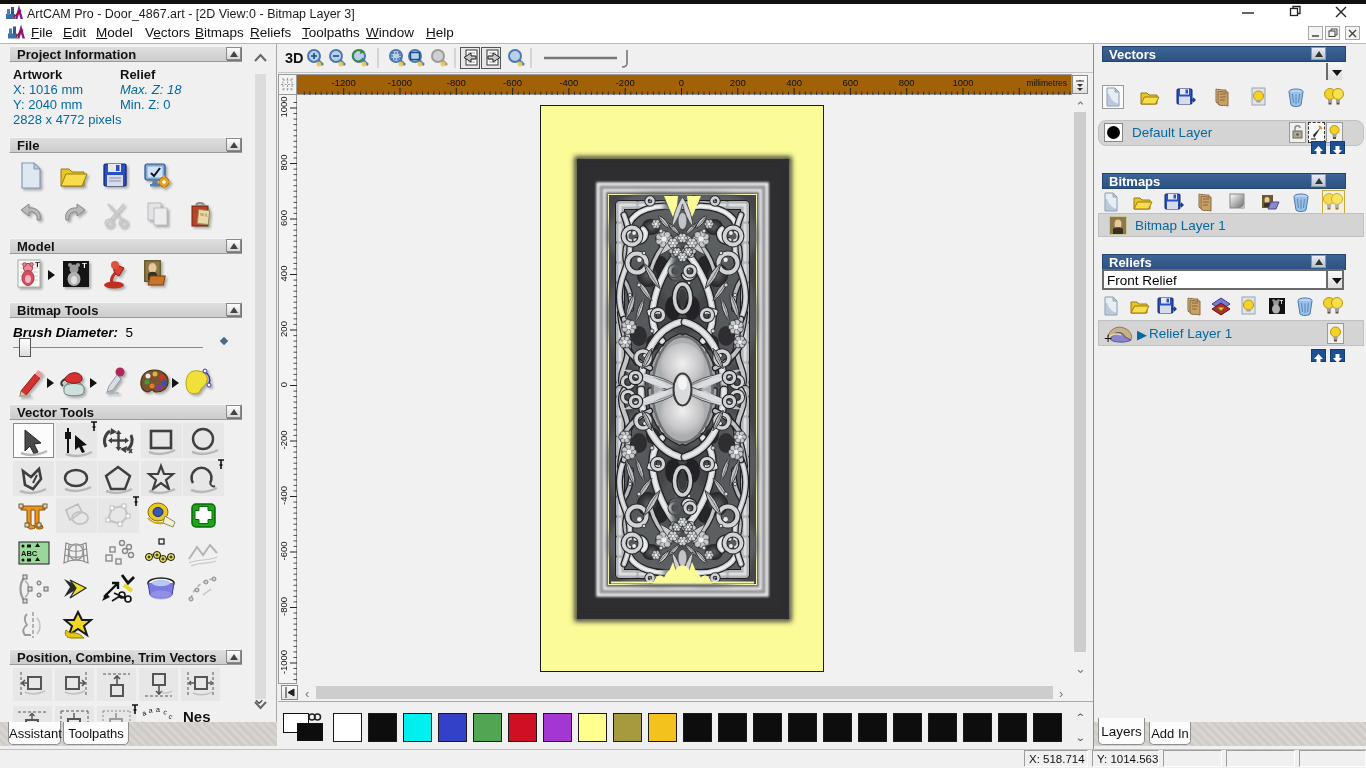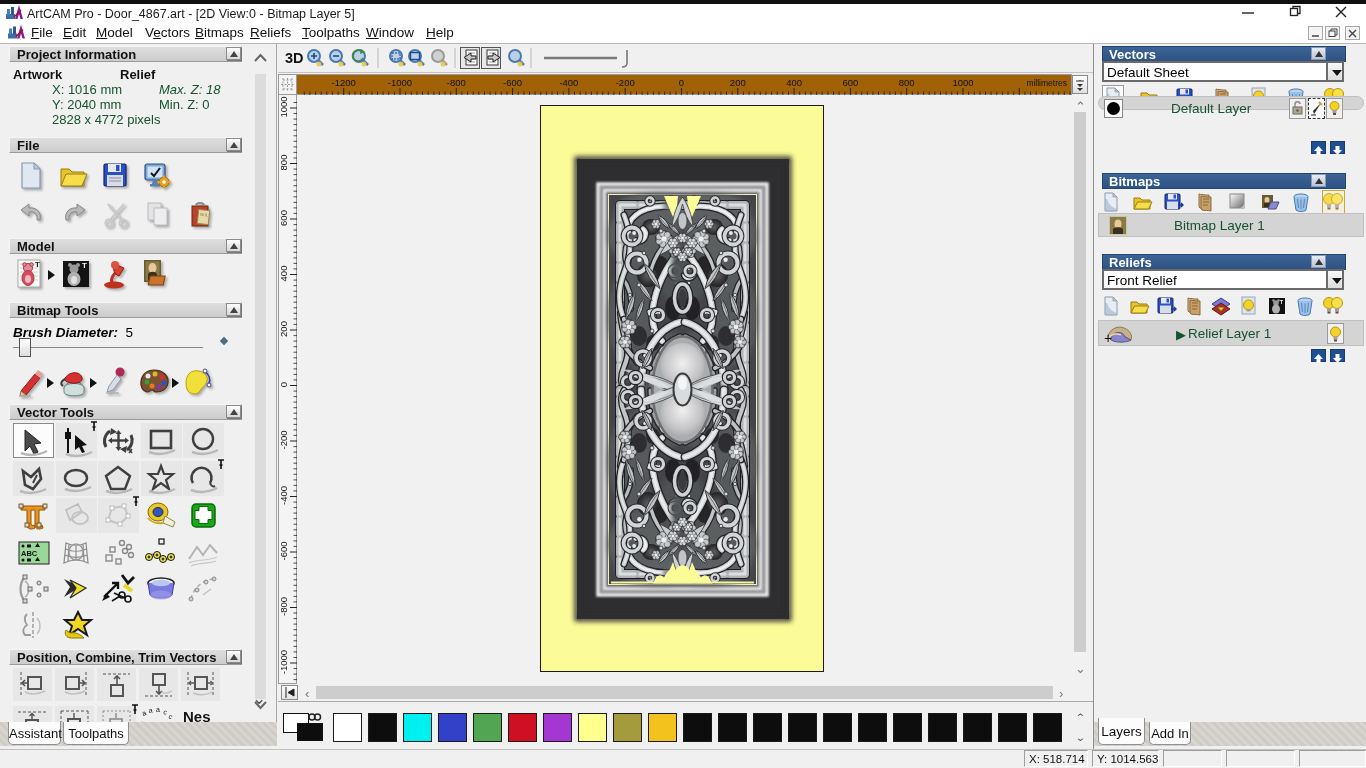--- a/index.html
+++ b/index.html
@@ -12,21 +12,21 @@
 #menubar{left:0;top:21px;width:1366px;height:23px;background:#ffffff;border-bottom:1px solid #b8b8b8;}
 .menuitem{position:absolute;top:4px;font-size:13.5px;color:#111;}
 .menuitem u{text-decoration:underline;}
 
 .hdr{position:absolute;background:linear-gradient(#dedede,#cccccc);border-top:1px solid #f5f5f5;border-left:1px solid #f5f5f5;border-bottom:1px solid #9a9a9a;border-right:1px solid #9a9a9a;font-size:13px;font-weight:bold;color:#111;padding-left:7px;}
 .hdrbtn{position:absolute;width:15px;height:13px;background:linear-gradient(#fdfdfd,#d8d8d8);border:1px solid #8a8a8a;box-shadow:1px 1px 0 #777;}
 .hdrbtn:after{content:"";position:absolute;left:3px;top:3px;width:0;height:0;border-left:4px solid transparent;border-right:4px solid transparent;border-bottom:6px solid #444;}
 .bluehdr{position:absolute;background:linear-gradient(#3d6496,#2d5284);border:1px solid #24456f;font-size:13px;font-weight:bold;color:#fff;padding-left:6px;}
 .bluebtn{position:absolute;width:15px;height:13px;background:linear-gradient(#e8ecf2,#b9c4d4);border:1px solid #8899b0;}
 .bluebtn:after{content:"";position:absolute;left:3px;top:3px;width:0;height:0;border-left:4px solid transparent;border-right:4px solid transparent;border-bottom:6px solid #333;}
-.ptext{position:absolute;font-size:13px;color:#14532d;white-space:nowrap;margin-left:39px;}
+.ptext{position:absolute;font-size:13px;color:#0369a1;white-space:nowrap;}
 .pbold{position:absolute;font-size:13px;font-weight:bold;color:#111;white-space:nowrap;}
 
 .vbtn{position:absolute;width:41px;height:35px;background:#e7e7e7;}
 .vbtnw{position:absolute;width:41px;height:35px;background:#fcfcfc;border:1px solid #8a8a8a;}
 
 .combo{position:absolute;background:#fff;border:2px solid #6a6a6a;font-size:13.5px;color:#000;padding:2px 0 0 3px;}
 .comboarr{position:absolute;background:linear-gradient(#f8f8f8,#dcdcdc);border-left:2px solid #6a6a6a;}
 .comboarr:after{content:"";position:absolute;left:4px;top:7px;width:0;height:0;border-left:5px solid transparent;border-right:5px solid transparent;border-top:6px solid #111;}
 .layerrow{position:absolute;background:#d4d4d4;border:1px solid #c0c0c0;}
 .lbtn{position:absolute;width:17px;height:21px;background:#f0f0f0;border:1px solid #9a9a9a;}
@@ -43,21 +43,21 @@
 <body>
 <div class="abs" id="topstrip"></div>
 <div class="abs" id="titlebar">
   <svg class="abs" style="left:6px;top:1px" width="17" height="15" viewBox="0 0 17 15">
     <rect x="0" y="9" width="9" height="5" fill="#3a6ea5"></rect>
     <rect x="1" y="4" width="3" height="6" fill="#4a7ec0"></rect>
     <rect x="5" y="2" width="3" height="8" fill="#2c5a8f"></rect>
     <path d="M9 14 L13 0 L17 14 L14.5 14 L13 9 L11.5 14 Z" fill="#7a1fa0"></path>
     <path d="M8 12 L15 5" stroke="#c00" stroke-width="1.3"></path>
   </svg>
-  <div class="abs" id="titletext">ArtCAM Pro - Door_4867.art - [2D View:0 - Bitmap Layer 5]</div>
+  <div class="abs" id="titletext">ArtCAM Pro - Door_4867.art - [2D View:0 - Bitmap Layer 3]</div>
   <svg class="abs" style="left:1238px;top:0" width="120" height="17" viewBox="0 0 120 17">
     <path d="M4 9 H16" stroke="#222" stroke-width="1.4"></path>
     <rect x="52.5" y="4.5" width="7" height="7" fill="none" stroke="#222" stroke-width="1.3"></rect>
     <path d="M55 4.5 V2.5 H62 V9.5 H60" fill="none" stroke="#222" stroke-width="1.3"></path>
     <path d="M98 3 L108 13 M108 3 L98 13" stroke="#222" stroke-width="1.4"></path>
   </svg>
 </div>
 <div class="abs" id="menubar">
   <svg class="abs" style="left:8px;top:3px" width="17" height="16" viewBox="0 0 17 15">
     <rect x="0" y="9" width="9" height="5" fill="#3a6ea5"></rect>
@@ -1283,21 +1283,20 @@
 <div class="swatch" style="left:685px;top:11px;background:#0d0d0d;"></div>
 <div class="swatch" style="left:720px;top:11px;background:#0d0d0d;"></div>
 <div class="swatch" style="left:755px;top:11px;background:#0d0d0d;"></div>
 <div class="chev" style="left:797px;top:8px;font-size:13px;color:#555;transform:scaleY(0.8)">⌃</div>
 <div class="chev" style="left:797px;top:28px;font-size:13px;color:#555;transform:scaleY(0.8)">⌄</div>
   </div>
 
 <div class="abs" id="rightpanel" style="left:1093px;top:44px;width:273px;height:724px;background:#f0f0f0;border-left:1px solid #909090;">
   <div class="bluehdr" style="left:8px;top:2px;width:244px;height:16px;">Vectors</div>
   <div class="bluebtn" style="left:217px;top:3px;"></div>
-  <div class="combo" style="left:8px;top:17px;width:242px;height:21px;">Default Sheet</div>
   <div class="comboarr" style="left:232px;top:19px;width:16px;height:17px;"></div>
   <div class="abs" id="vicons" style="left:0;top:0;">
       <div class="abs" style="left:8px;top:41px;width:22px;height:24px;border:1px solid #9a9a9a;background:#fafafa;"></div>
 <svg class="abs" style="left:8px;top:42px" width="22" height="22" viewBox="0 0 22 22">
         <path d="M5 2 H13 L17 6 V20 H5 Z" fill="#e8edf4" stroke="#8a9ab0" stroke-width="1"></path>
 <path d="M13 2 V6 H17 Z" fill="#b8c6d8" stroke="#8a9ab0" stroke-width="0.8"></path>
 <path d="M7 8 C9 14 13 17 17 18 L17 20 H5 L5 8 Z" fill="#9cb0c8" opacity="0.6"></path>
       </svg>
 <svg class="abs" style="left:44px;top:42px" width="22" height="22" viewBox="0 0 22 22">
         <path d="M3 7 L9 7 L11 9 L19 9 L19 18 L3 18 Z" fill="#e8c32a" stroke="#9a7d10"></path>
@@ -1327,21 +1326,21 @@
       </svg>
 <svg class="abs" style="left:229px;top:42px" width="22" height="22" viewBox="0 0 22 22">
         <circle cx="7" cy="8" r="5.5" fill="#f4d22a" stroke="#b89608"></circle>
 <circle cx="15" cy="8" r="5.5" fill="#f8e04a" stroke="#b89608"></circle>
 <rect x="5" y="13" width="4" height="3.5" fill="#a0a0a2"></rect>
         <rect x="13" y="13" width="4" height="3.5" fill="#a0a0a2"></rect>
 <rect x="5.5" y="16.5" width="3" height="2" fill="#6a4a2a"></rect>
         <rect x="13.5" y="16.5" width="3" height="2" fill="#6a4a2a"></rect>
       </svg>
     </div>
-  <div class="layerrow" style="left:4px;top:52px;width:266px;height:14px;border-radius:8px;">
+  <div class="layerrow" style="left:4px;top:76px;width:266px;height:26px;border-radius:8px;">
     <div class="abs" style="left:5px;top:2px;width:19px;height:19px;background:#fdfdfd;border:1px solid #888;"></div>
     <div class="abs" style="left:8px;top:5px;width:13px;height:13px;border-radius:50%;background:#000;"></div>
     <div class="ptext" style="left:33px;top:4px;font-size:13.5px;">Default Layer</div>
     <div class="lbtn" style="left:190px;top:1px;"><svg width="15" height="19" viewBox="0 0 15 19">
           <rect x="3" y="8" width="9" height="7" fill="#b0a890" stroke="#6a6a5a"></rect>
           <path d="M5 8 V5 C5 2 10 2 10 5" fill="none" stroke="#8a8a8c" stroke-width="1.5"></path>
           <circle cx="7.5" cy="11.5" r="1.2" fill="#555"></circle>
         </svg></div>
     <div class="lbtn" style="left:209px;top:1px;border:1px dashed #333;background:#fafafa;"><svg width="15" height="19" viewBox="0 0 15 19">
           <path d="M12 4 L7 12 L5 15 L4 12 Z" fill="#2a2a2c"></path>

